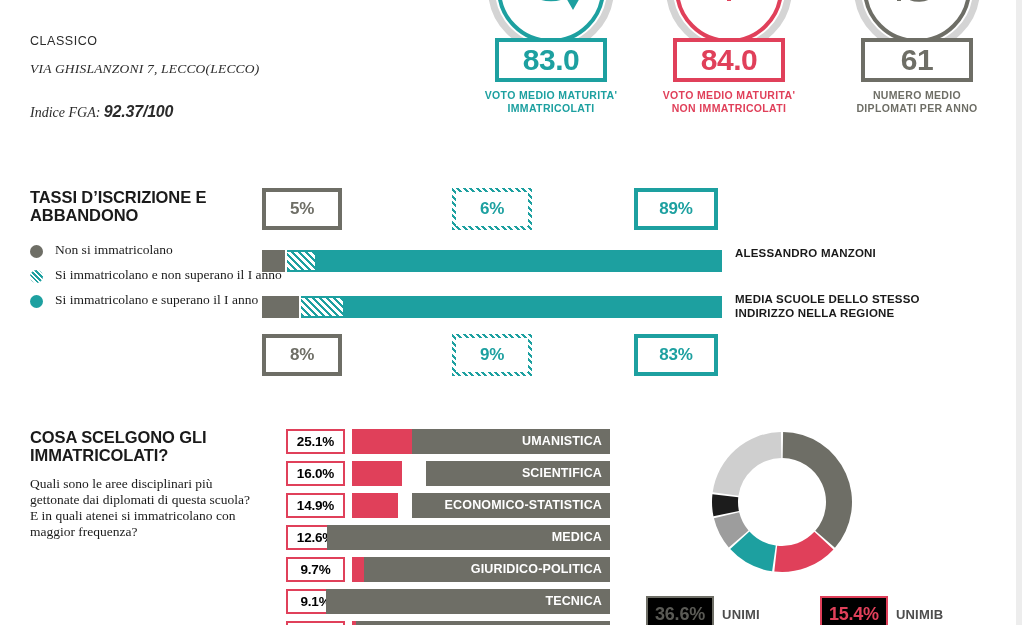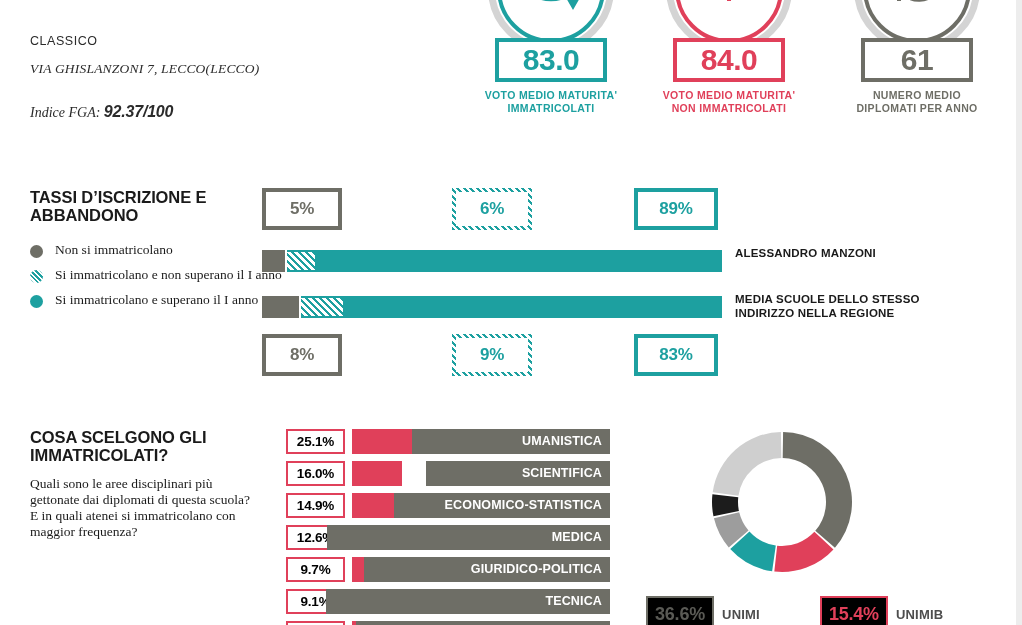--- a/index.html
+++ b/index.html
@@ -256,21 +256,21 @@
         <div class="disc-red" style="width:50px"></div>
         <div class="disc-gray" style="width:184px">
           <span class="disc-name">SCIENTIFICA</span>
         </div>
       </div>
     </div>
     <div class="disc-row">
       <div class="disc-pct">14.9%</div>
       <div class="disc-track">
         <div class="disc-red" style="width:46px"></div>
-        <div class="disc-gray" style="width:216px">
+        <div class="disc-gray" style="width:198px">
           <span class="disc-name">ECONOMICO-STATISTICA</span>
         </div>
       </div>
     </div>
     <div class="disc-row">
       <div class="disc-pct">12.6%</div>
       <div class="disc-track">
         <div class="disc-red" style="width:39px"></div>
         <div class="disc-gray" style="width:283px">
           <span class="disc-name">MEDICA</span>

